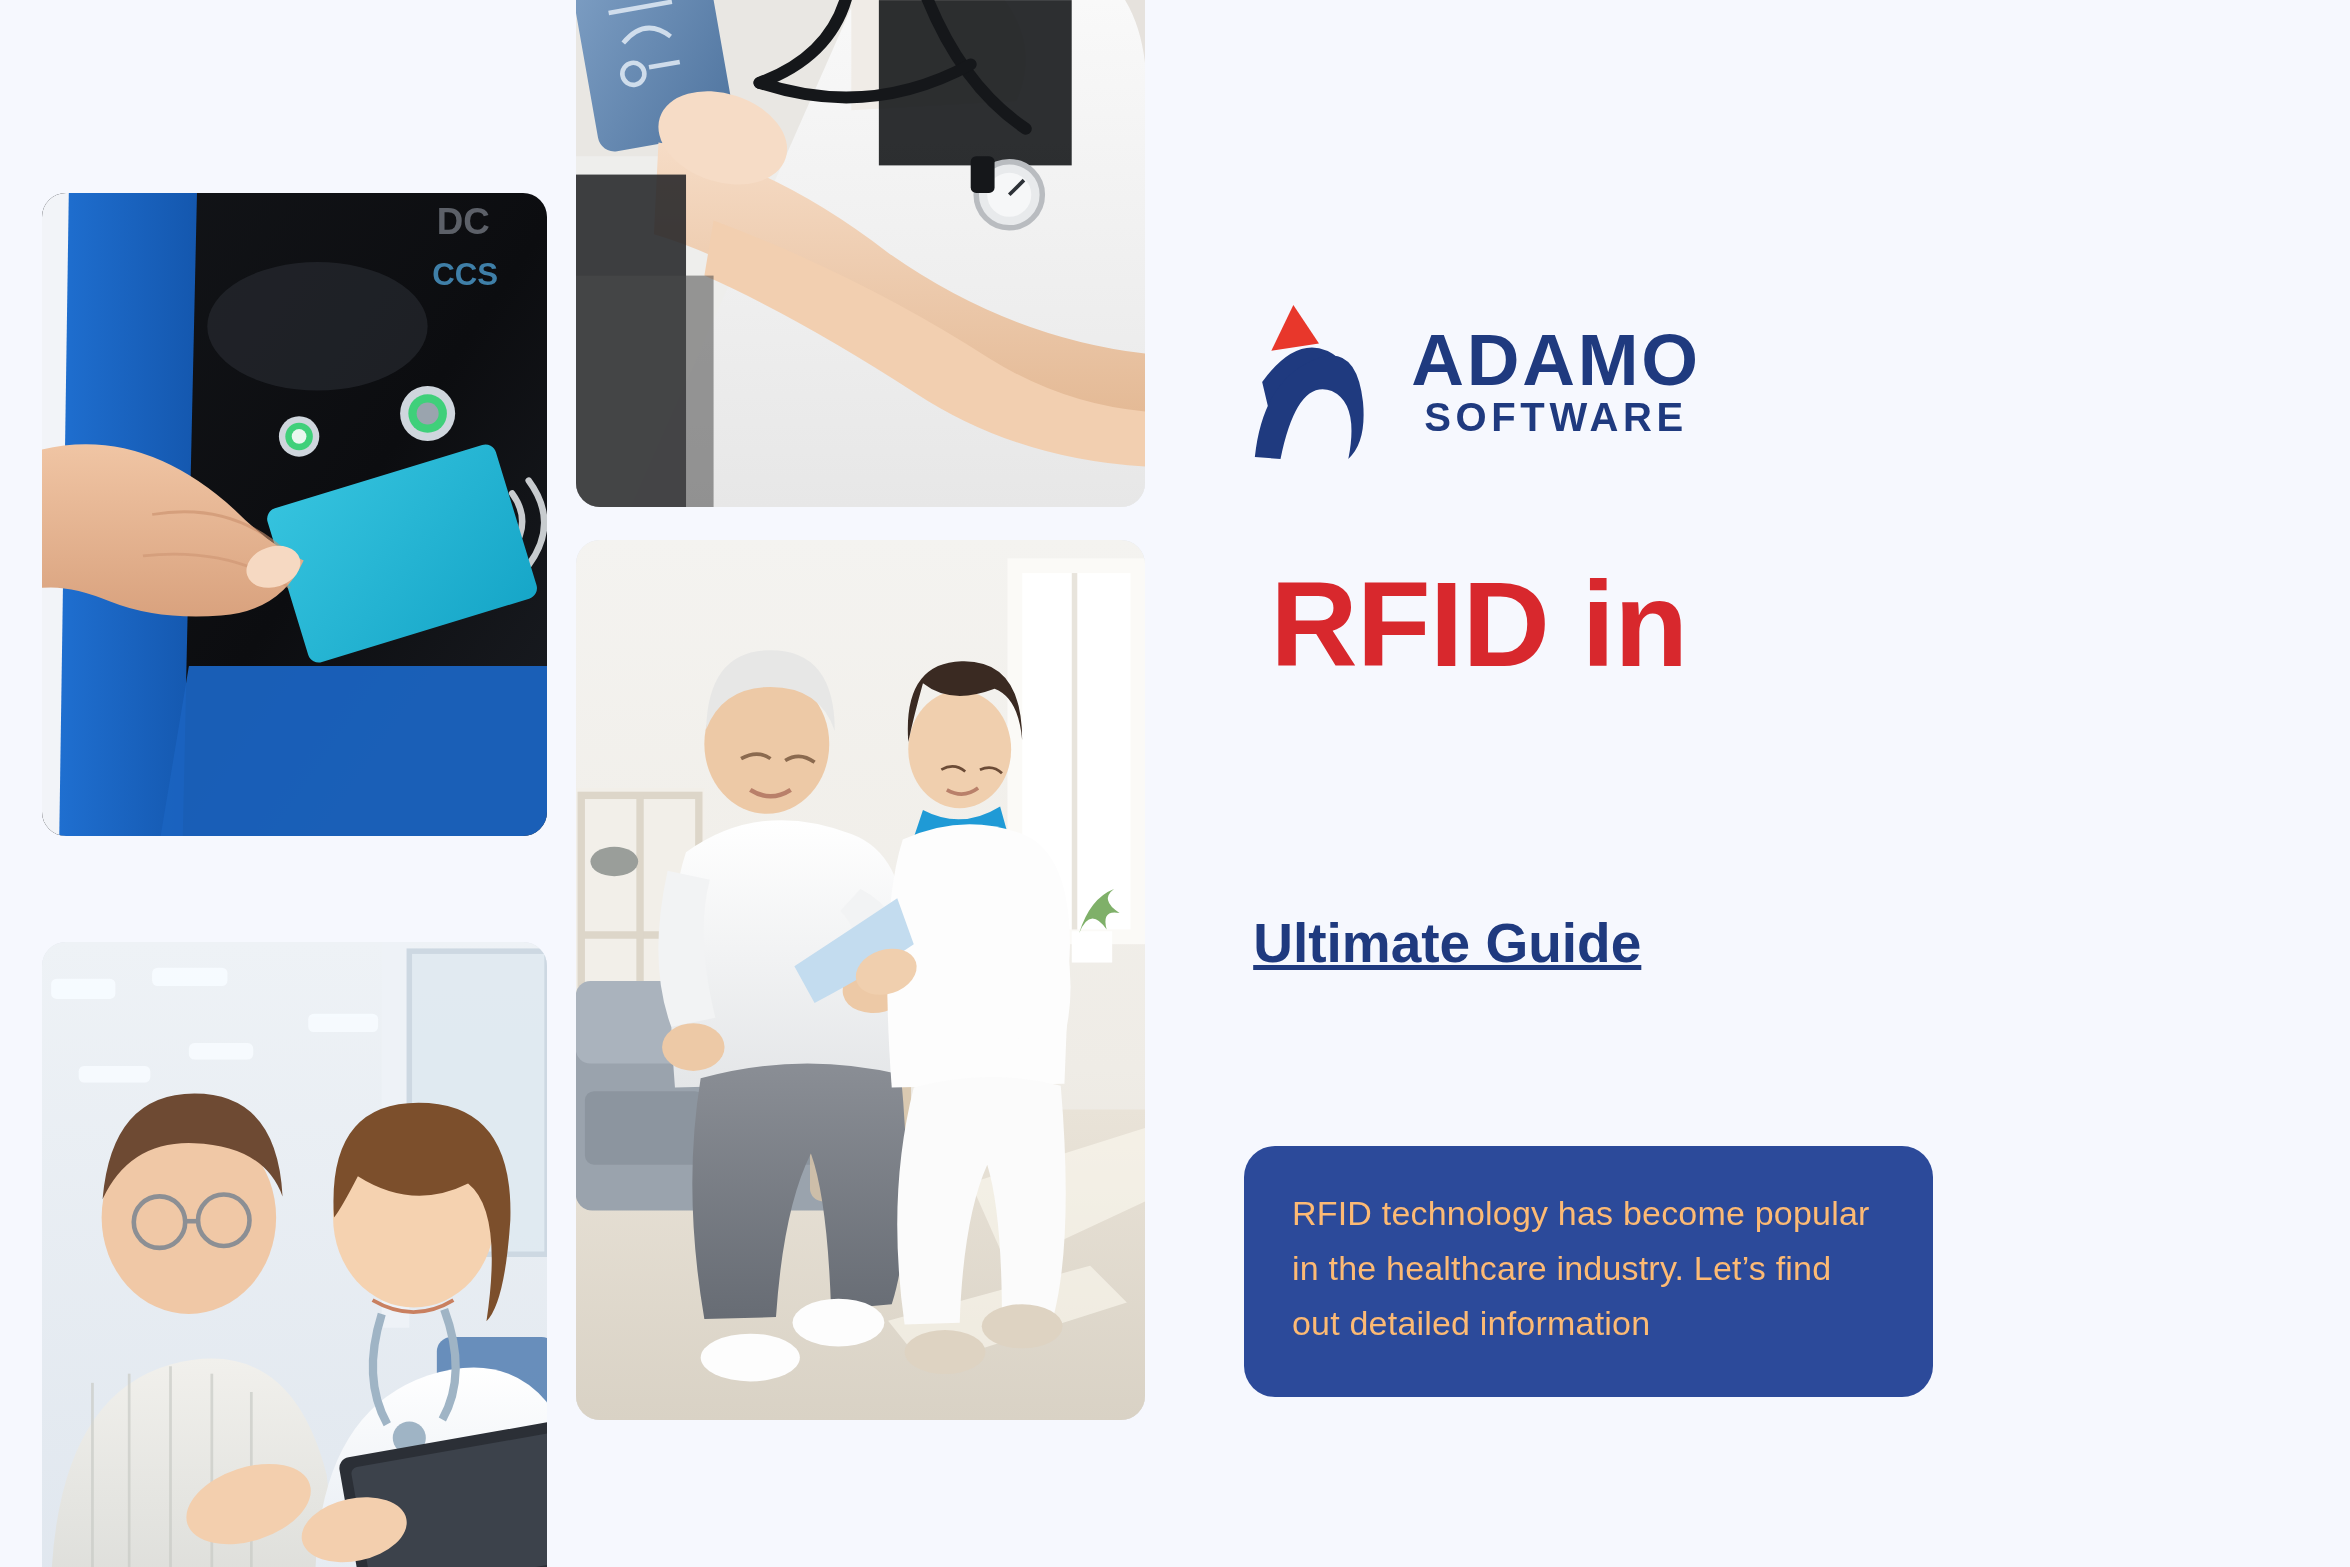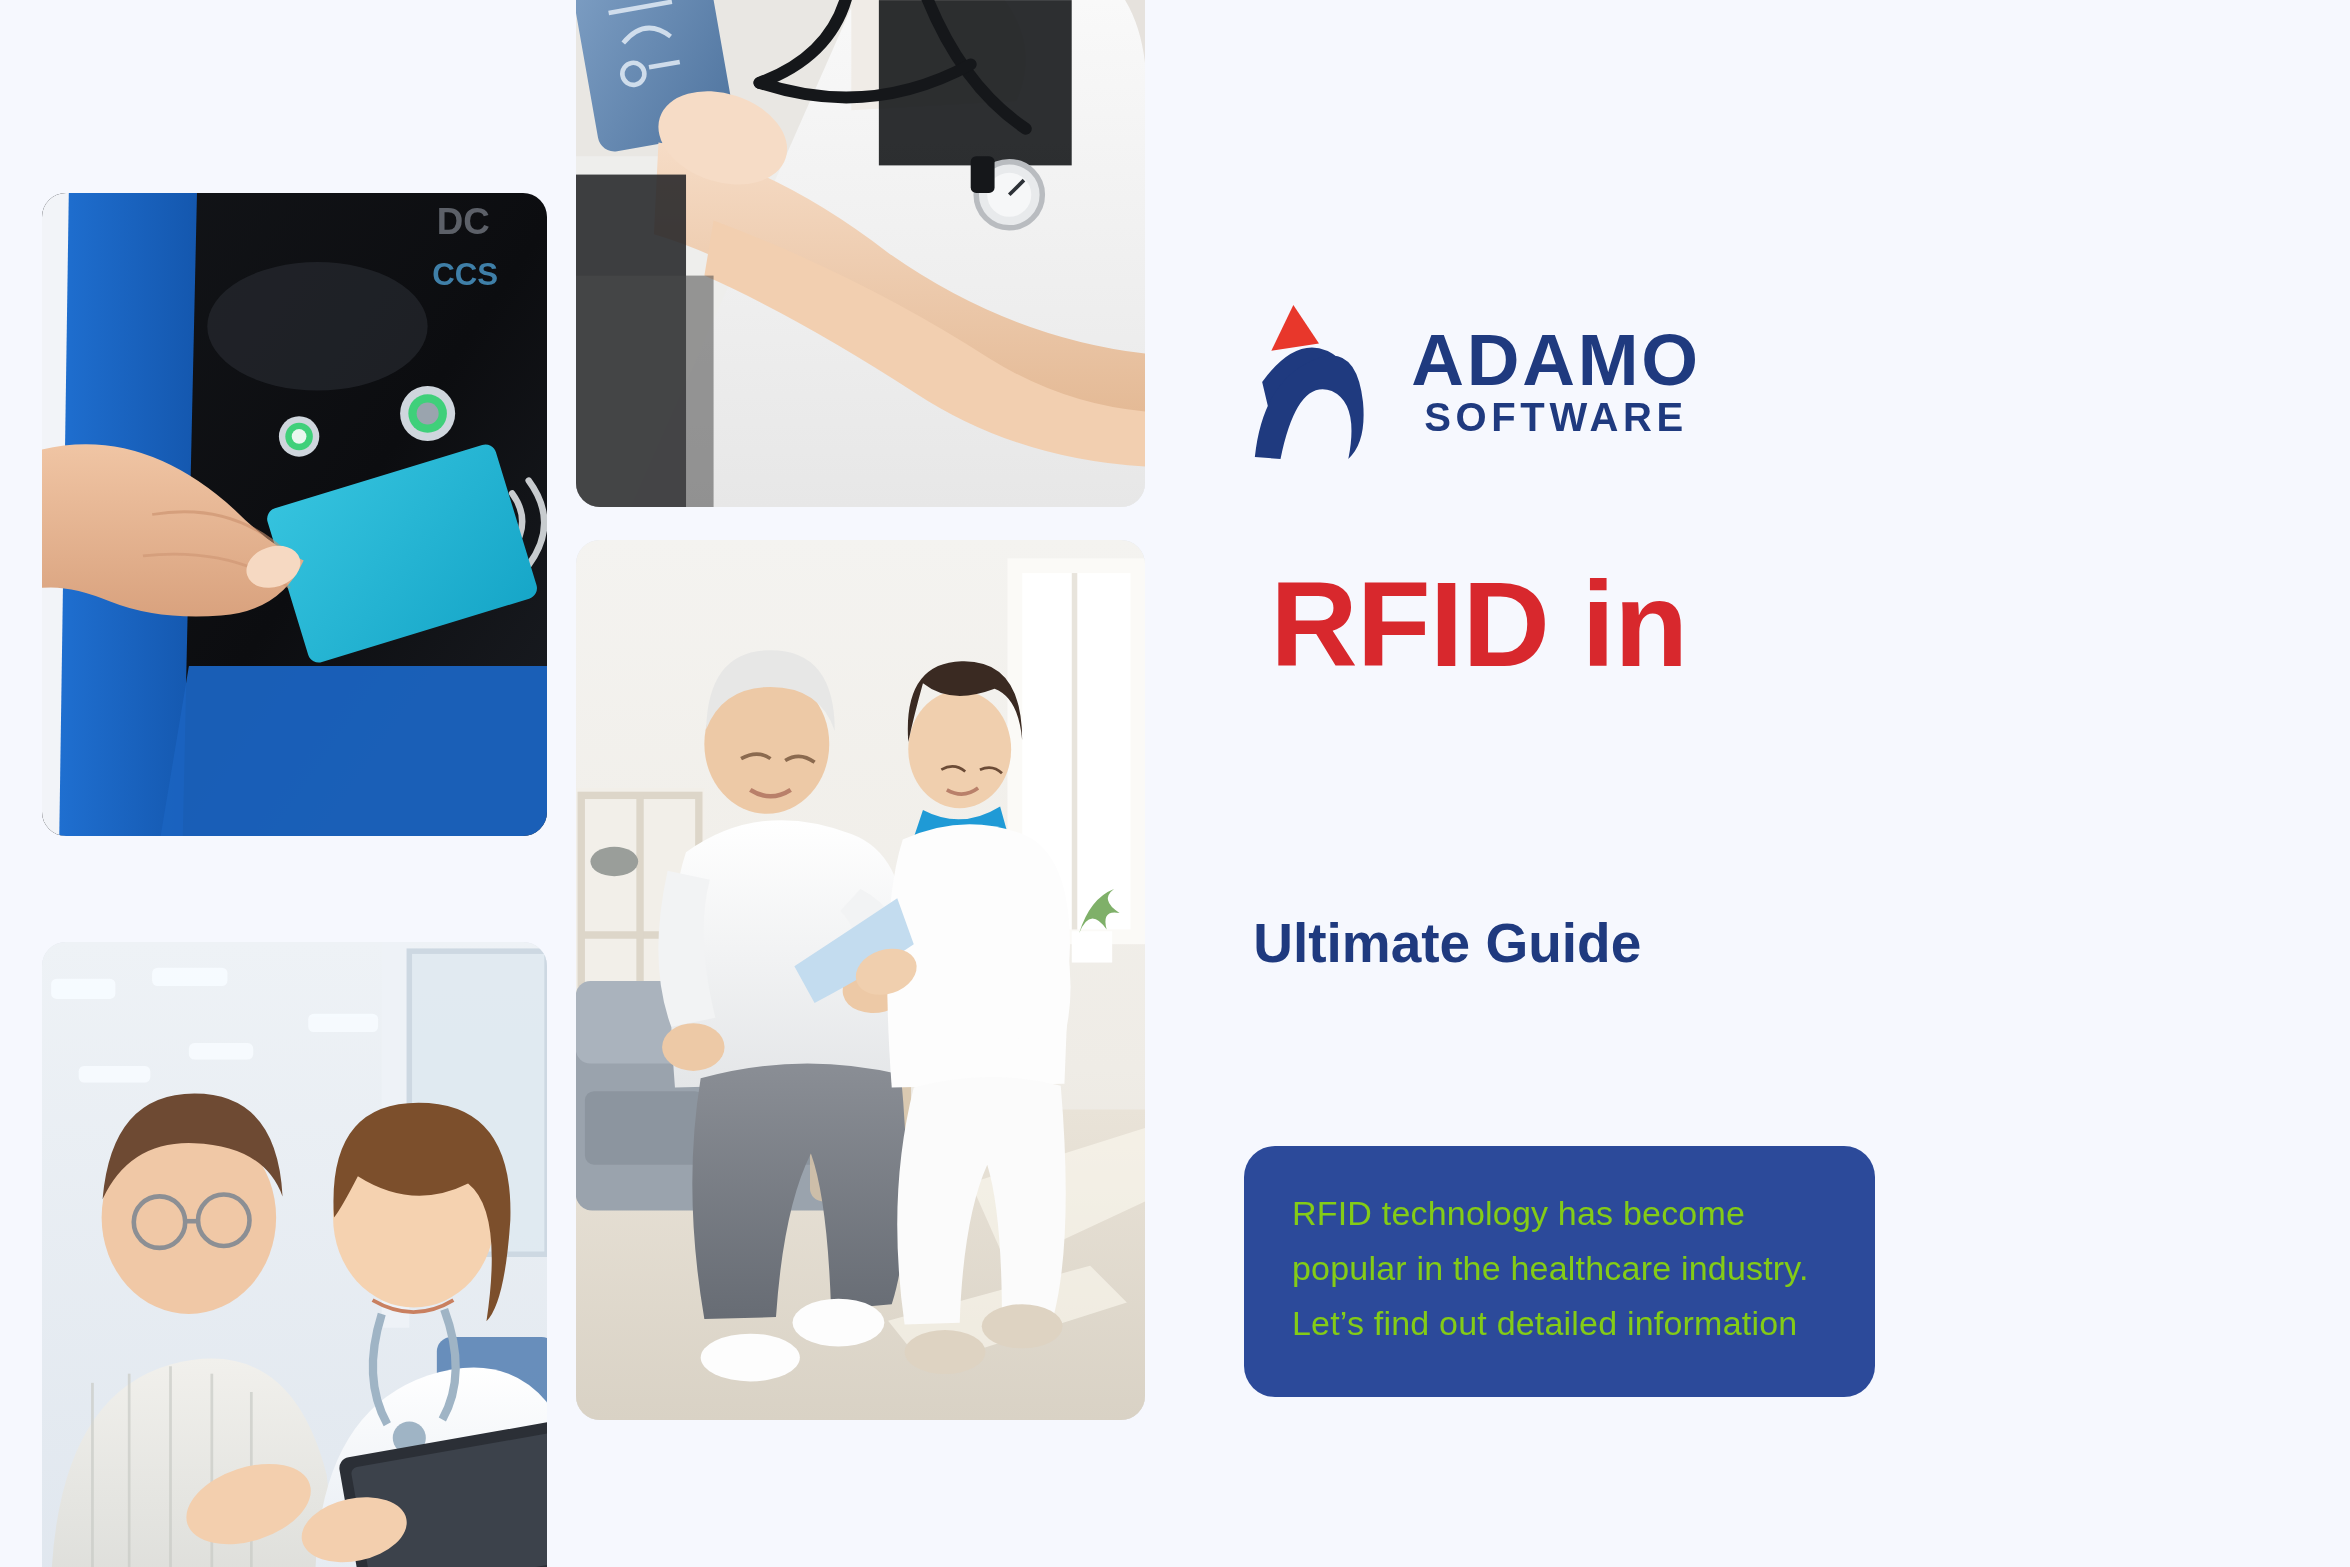--- a/index.html
+++ b/index.html
@@ -83,33 +83,34 @@
   }
   #subhead {
     position: absolute;
     left: 9.2px;
     top: 900px;
     color: #1f3a7f;
     font-size: 55px;
     font-weight: 700;
     letter-spacing: 0px;
     margin: 0;
+    text-decoration: underline;
   }
 
   
   #description-box {
     position: absolute;
     left: 0px;
     top: 1135px;
-    width: 631px;
+    width: 689px;
     padding: 40px 48px 46px 48px;
     box-sizing: border-box;
     background: #2c4a9a;
     border-radius: 31px;
-    color: #84cc16;
+    color: #fdba74;
     font-size: 34px;
     line-height: 1.62;
     letter-spacing: 0.2px;
   }
 </style>
 </head>
 <body>
 
 <div id="cover">
 

